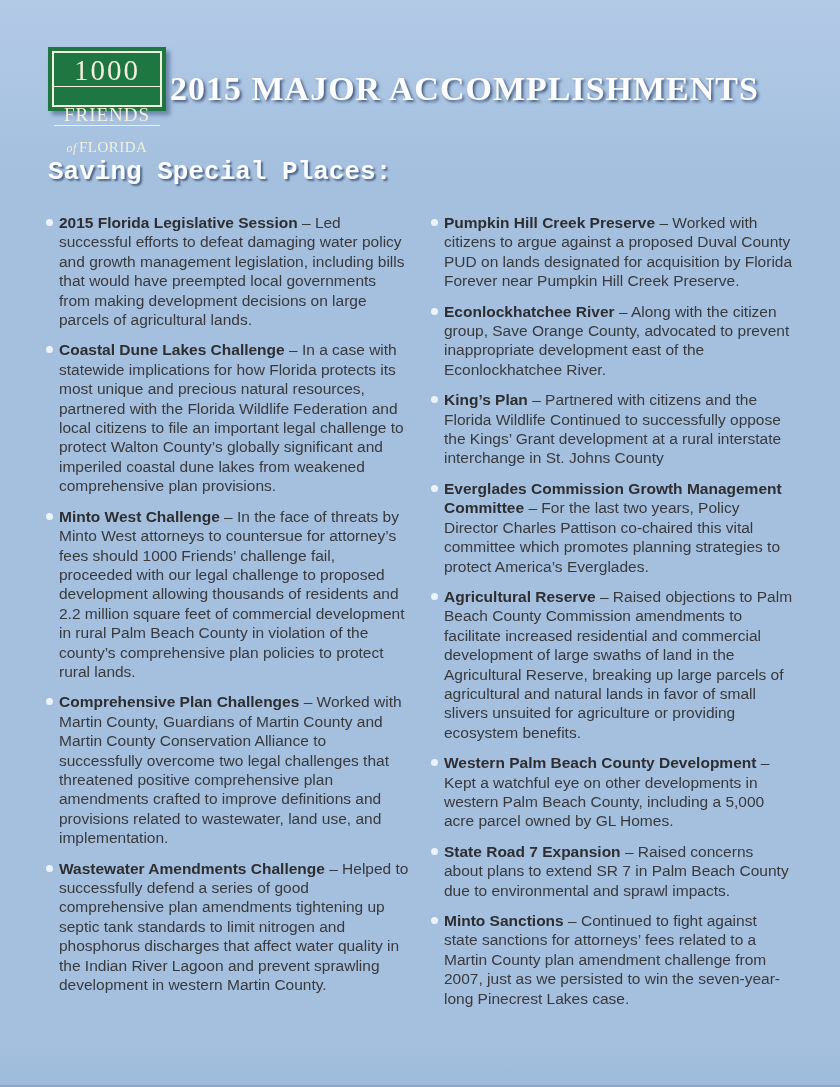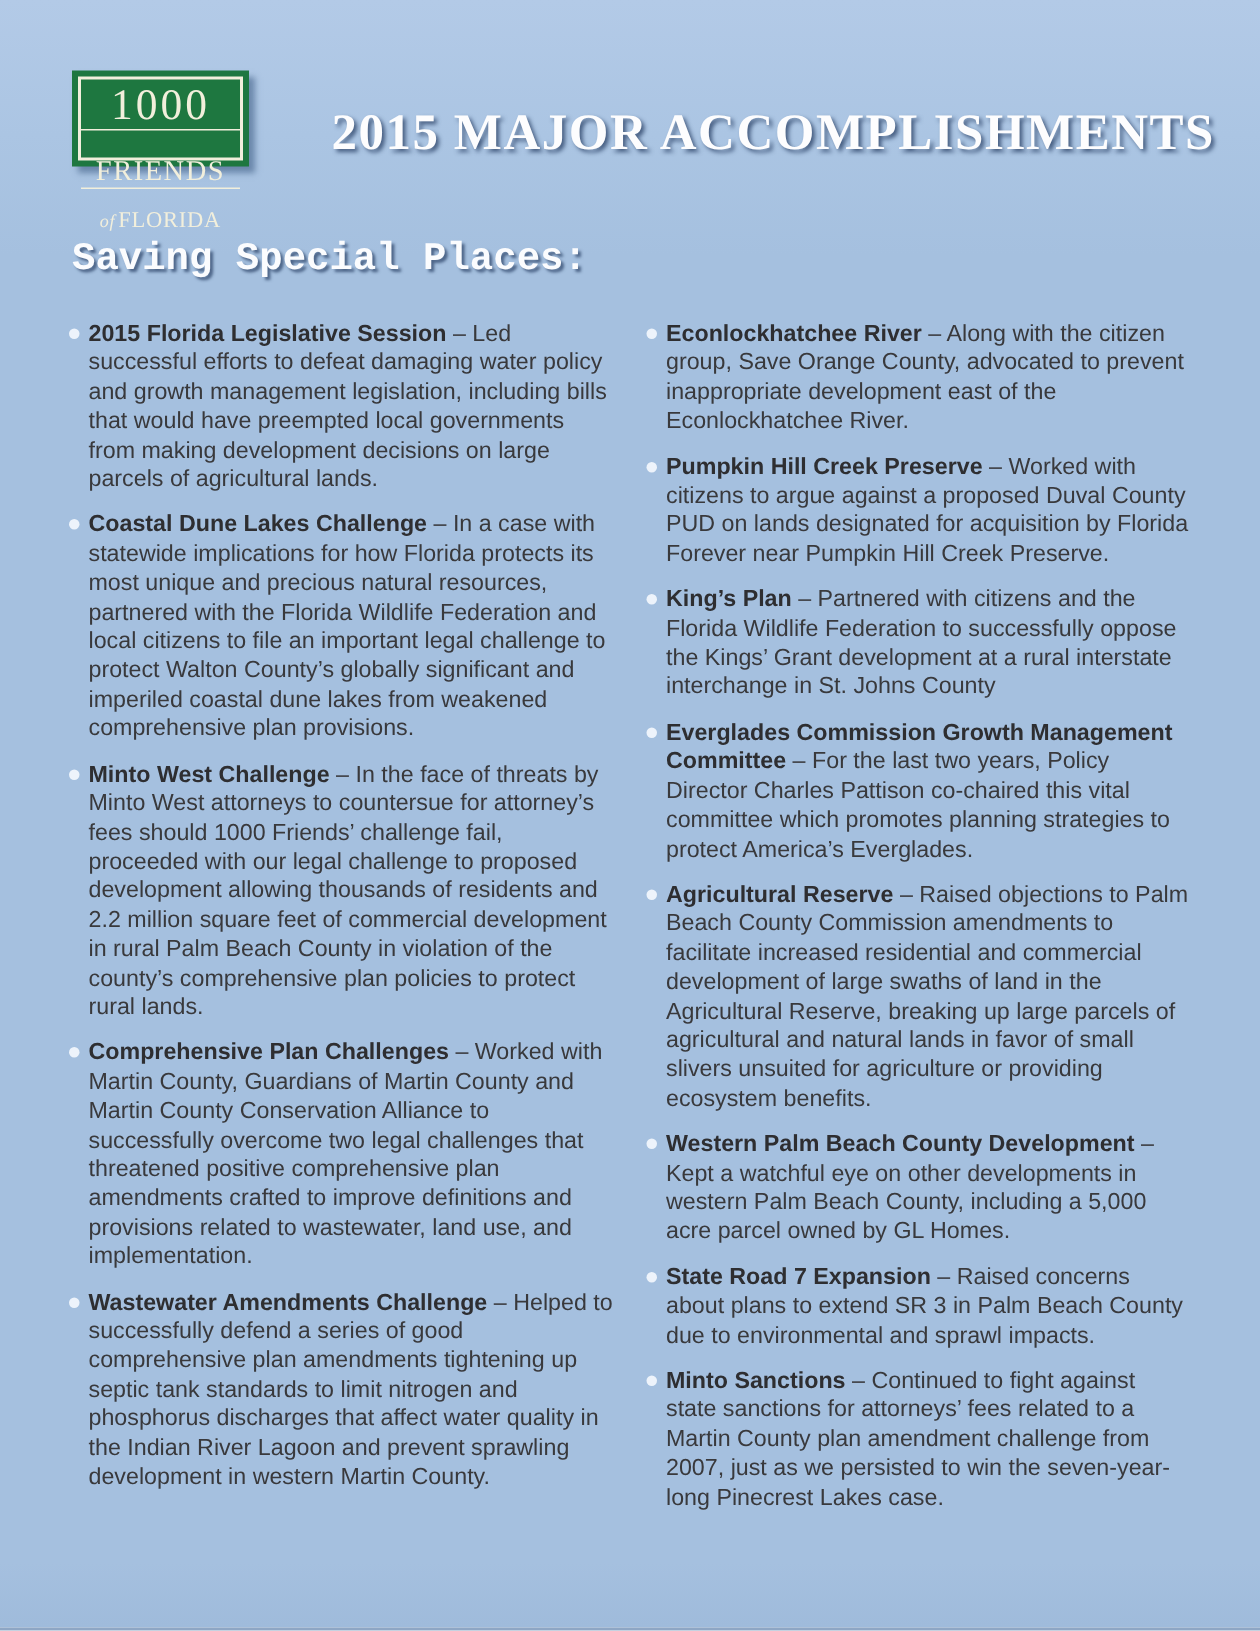--- a/index.html
+++ b/index.html
@@ -40,21 +40,21 @@
   }
   .logo-line + .logo-line { border-top: 1px solid #f2efdc; }
   .logo-1000    { font-size: 29px; letter-spacing: 2px; padding-top: 3px; }
   .logo-friends { font-size: 19px; letter-spacing: 1px; padding-top: 18px; }
   .logo-florida { font-size: 15px; letter-spacing: 0.5px; padding-top: 14px; padding-bottom: 3px; }
   .logo-florida i { font-size: 12px; margin-right: 2px; }
 
   
   .page-title {
     position: absolute; left: 170px; top: 70px; width: 640px;
-    text-align: right;
+    text-align: left;
     font-family: "Liberation Serif", serif;
     font-weight: bold;
     font-size: 34px;
     letter-spacing: 1px;
     color: #fdfdfe;
     text-shadow: 2px 2px 3px rgba(35, 58, 95, 0.75);
     white-space: nowrap;
   }
 
   
@@ -112,25 +112,25 @@
       <ul class="accomplishments" id="list-left">
           <li><span class="bullet"></span><span class="item-title">2015 Florida Legislative Session</span> – <span>Led successful efforts to defeat damaging water policy and growth management legislation, including bills that would have preempted local governments from making development decisions on large parcels of agricultural lands.</span></li>
           <li><span class="bullet"></span><span class="item-title">Coastal Dune Lakes Challenge</span> – <span>In a case with statewide implications for how Florida protects its most unique and precious natural resources, partnered with the Florida Wildlife Federation and local citizens to file an important legal challenge to protect Walton County’s globally significant and imperiled coastal dune lakes from weakened comprehensive plan provisions.</span></li>
           <li><span class="bullet"></span><span class="item-title">Minto West Challenge</span> – <span>In the face of threats by Minto West attorneys to countersue for attorney’s fees should 1000 Friends’ challenge fail, proceeded with our legal challenge to proposed development allowing thousands of residents and 2.2 million square feet of commercial development in rural Palm Beach County in violation of the county’s comprehensive plan policies to protect rural lands.</span></li>
           <li><span class="bullet"></span><span class="item-title">Comprehensive Plan Challenges</span> – <span>Worked with Martin County, Guardians of Martin County and Martin County Conservation Alliance to successfully overcome two legal challenges that threatened positive comprehensive plan amendments crafted to improve definitions and provisions related to wastewater, land use, and implementation.</span></li>
           <li><span class="bullet"></span><span class="item-title">Wastewater Amendments Challenge</span> – <span>Helped to successfully defend a series of good comprehensive plan amendments tightening up septic tank standards to limit nitrogen and phosphorus discharges that affect water quality in the Indian River Lagoon and prevent sprawling development in western Martin County.</span></li>
         </ul>
     </div>
     <div class="col">
       <ul class="accomplishments" id="list-right">
+          <li><span class="bullet"></span><span class="item-title">Pumpkin Hill Creek Preserve</span> – <span>Worked with citizens to argue against a proposed Duval County PUD on lands designated for acquisition by Florida Forever near Pumpkin Hill Creek Preserve.</span></li>
           <li><span class="bullet"></span><span class="item-title">Econlockhatchee River</span> – <span>Along with the citizen group, Save Orange County, advocated to prevent inappropriate development east of the Econlockhatchee River.</span></li>
-          <li><span class="bullet"></span><span class="item-title">Pumpkin Hill Creek Preserve</span> – <span>Worked with citizens to argue against a proposed Duval County PUD on lands designated for acquisition by Florida Forever near Pumpkin Hill Creek Preserve.</span></li>
-          <li><span class="bullet"></span><span class="item-title">King’s Plan</span> – <span>Partnered with citizens and the Florida Wildlife Federation to successfully oppose the Kings’ Grant development at a rural interstate interchange in St. Johns County</span></li>
+          <li><span class="bullet"></span><span class="item-title">King’s Plan</span> – <span>Partnered with citizens and the Florida Wildlife Continued to successfully oppose the Kings’ Grant development at a rural interstate interchange in St. Johns County</span></li>
           <li><span class="bullet"></span><span class="item-title">Everglades Commission Growth Management Committee</span> – <span>For the last two years, Policy Director Charles Pattison co-chaired this vital committee which promotes planning strategies to protect America’s Everglades.</span></li>
           <li><span class="bullet"></span><span class="item-title">Agricultural Reserve</span> – <span>Raised objections to Palm Beach County Commission amendments to facilitate increased residential and commercial development of large swaths of land in the Agricultural Reserve, breaking up large parcels of agricultural and natural lands in favor of small slivers unsuited for agriculture or providing ecosystem benefits.</span></li>
           <li><span class="bullet"></span><span class="item-title">Western Palm Beach County Development</span> – <span>Kept a watchful eye on other developments in western Palm Beach County, including a 5,000 acre parcel owned by GL Homes.</span></li>
-          <li><span class="bullet"></span><span class="item-title">State Road 7 Expansion</span> – <span>Raised concerns about plans to extend SR 3 in Palm Beach County due to environmental and sprawl impacts.</span></li>
+          <li><span class="bullet"></span><span class="item-title">State Road 7 Expansion</span> – <span>Raised concerns about plans to extend SR 7 in Palm Beach County due to environmental and sprawl impacts.</span></li>
           <li><span class="bullet"></span><span class="item-title">Minto Sanctions</span> – <span>Continued to fight against state sanctions for attorneys’ fees related to a Martin County plan amendment challenge from 2007, just as we persisted to win the seven-year-long Pinecrest Lakes case.</span></li>
         </ul>
     </div>
   </div>
 
 </div>
 
 </body></html>

